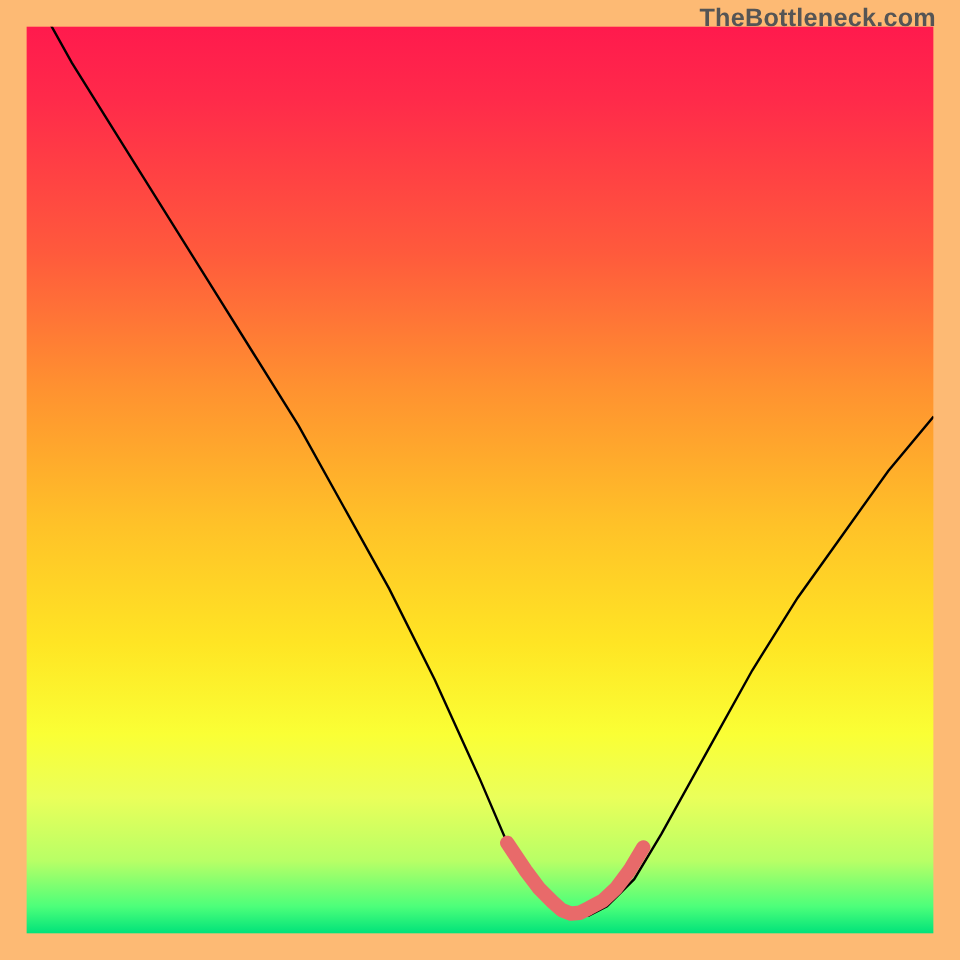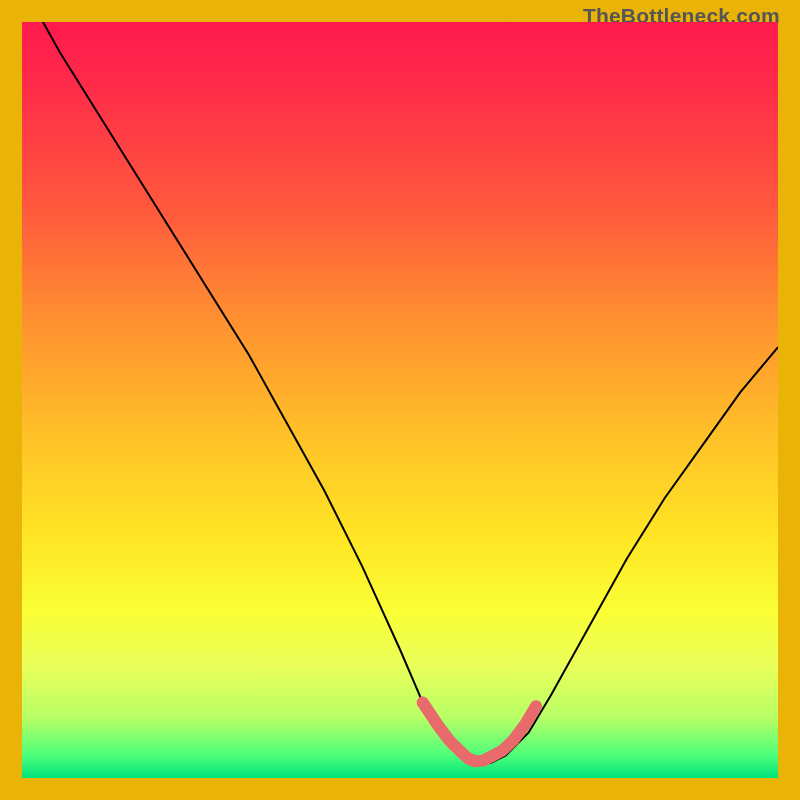--- a/index.html
+++ b/index.html
@@ -7,21 +7,21 @@
     padding: 0;
     width: 800px;
     height: 800px;
     background: #000;
     font-family: Arial, Helvetica, sans-serif;
   }
   .stage {
     position: relative;
     width: 800px;
     height: 800px;
-    background: #eab308;
+    background: #fdba74;
   }
   .plot-area {
     position: absolute;
     left: 22px;
     top: 22px;
     width: 756px;
     height: 756px;
     overflow: hidden;
   }
   .gradient-bg {

